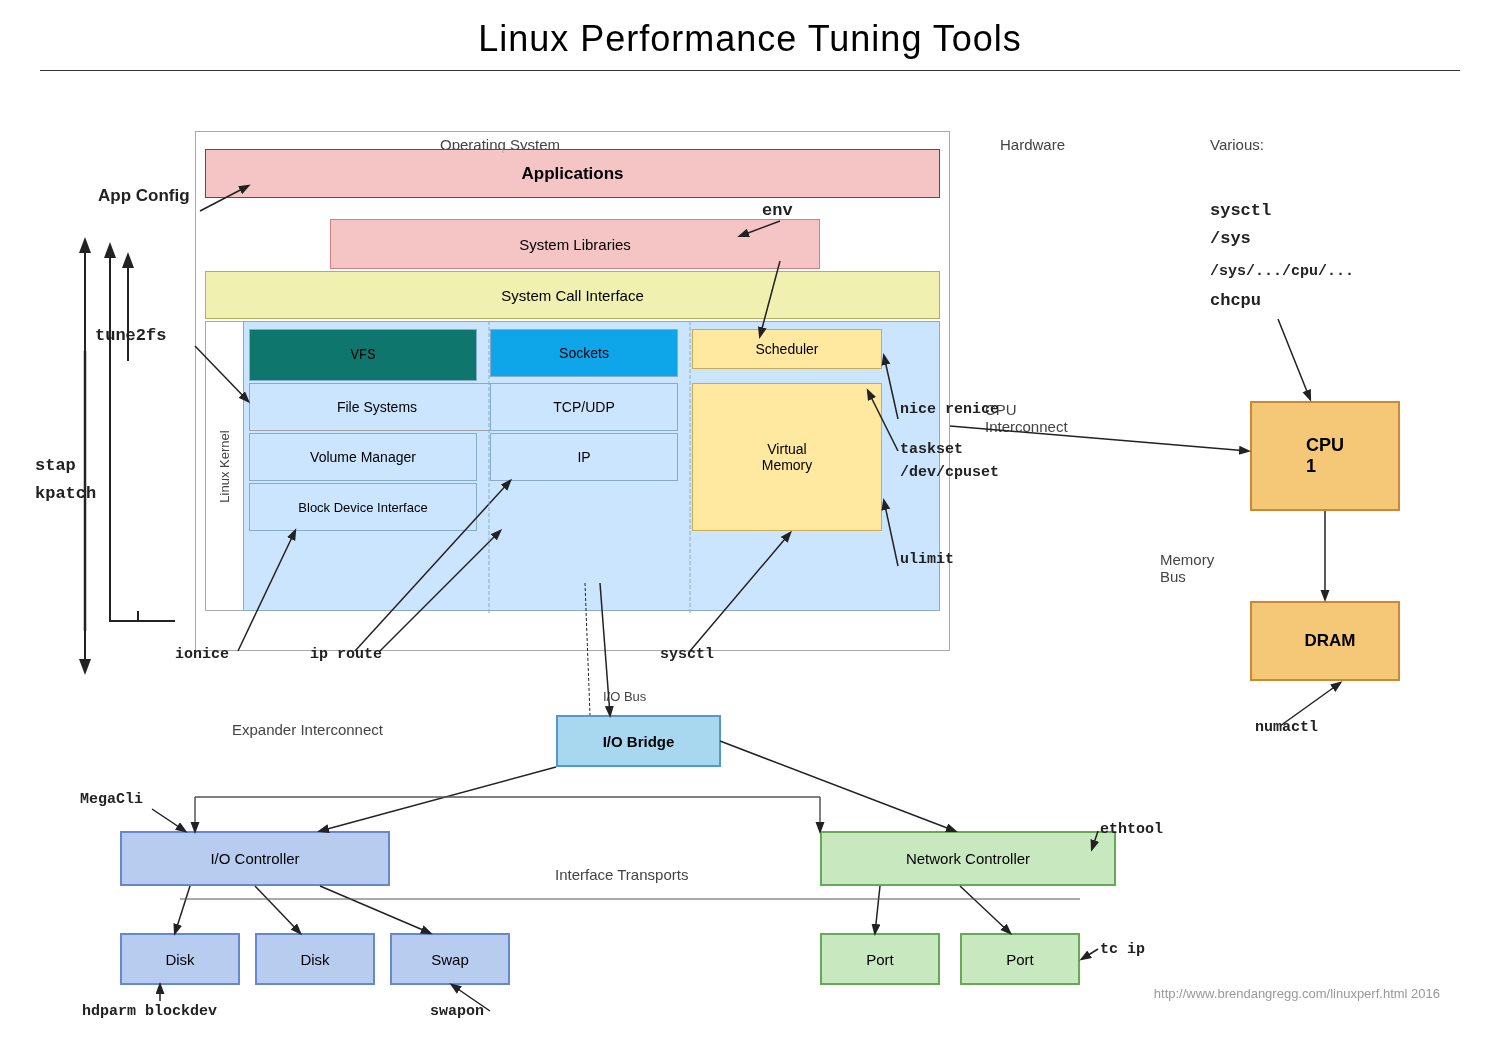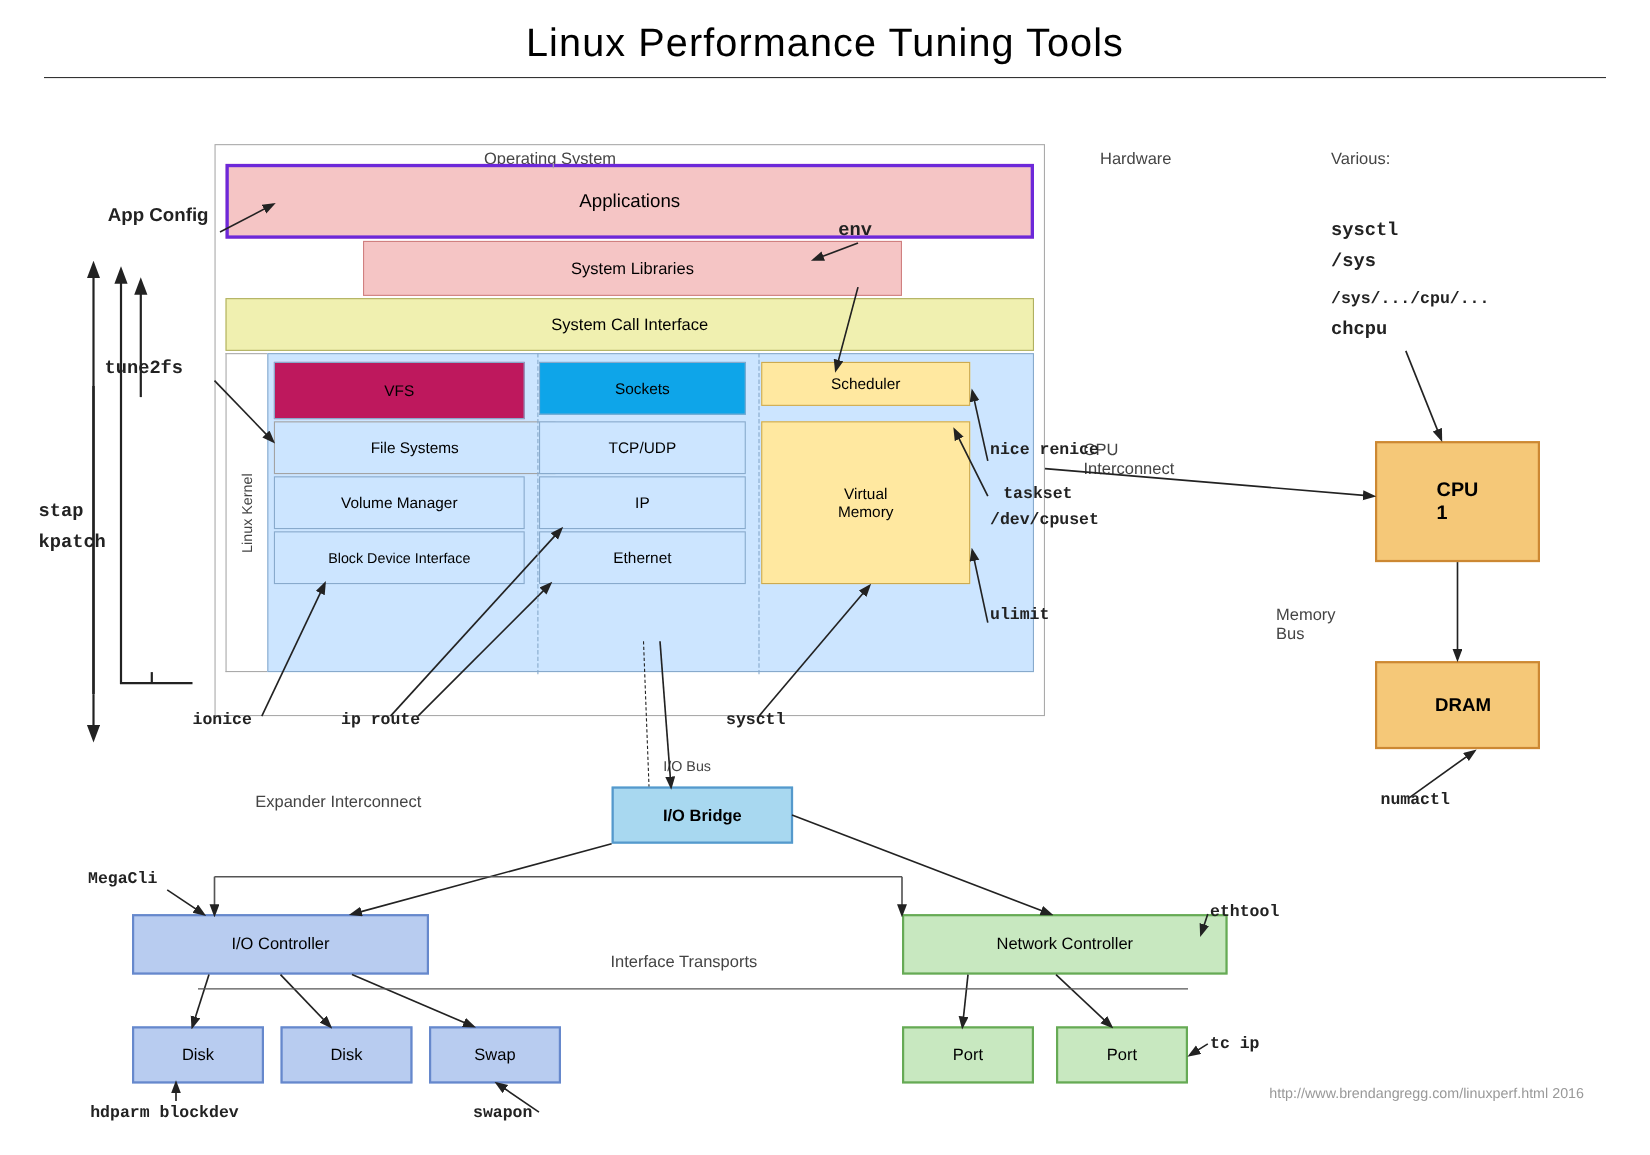--- a/index.html
+++ b/index.html
@@ -60,27 +60,28 @@
       border: 1.5px solid #aaa;
       background: transparent;
     }
 
     
     .app-layer {
       position: absolute;
       left: 205px;
       top: 78px;
       width: 735px;
-      height: 68px;
+      height: 49px;
       background: #f5c5c5;
-      border: 3px solid #6d28d9;
+      border: 1px solid #6d28d9;
       display: flex;
       align-items: center;
       justify-content: center;
       font-size: 17px;
+      font-weight: bold;
     }
     
     .syslib-layer {
       position: absolute;
       left: 330px;
       top: 148px;
       width: 490px;
       height: 50px;
       background: #f5c5c5;
       border: 1px solid #d08080;
@@ -135,26 +136,27 @@
       border: 1px solid #88aacc;
     }
 
     
     .vfs-box {
       position: absolute;
       left: 249px;
       top: 258px;
       width: 228px;
       height: 52px;
-      background: #be185d;
-      border: 1px solid #88aacc;
-      display: flex;
-      align-items: center;
-      justify-content: center;
-      font-size: 14px;
+      background: #0f766e;
+      border: 1px solid #88aacc;
+      display: flex;
+      align-items: center;
+      justify-content: center;
+      font-size: 14px;
+      font-family: Liberation Mono, monospace;
     }
     
     .fs-box {
       position: absolute;
       left: 249px;
       top: 312px;
       width: 256px;
       height: 48px;
       background: #cce5ff;
       border: 1px solid #a3a3a3;
@@ -489,21 +491,20 @@
   <div class="vm-box">Volume Manager</div>
 
   <div class="bdi-box">Block Device Interface</div>
 
   <div class="sockets-box">Sockets</div>
 
   <div class="tcpudp-box">TCP/UDP</div>
 
   <div class="ip-box">IP</div>
 
-  <div class="eth-box">Ethernet</div>
 
   <div class="sched-box">Scheduler</div>
 
   <div class="vmem-box" style="white-space:pre-line;">Virtual
 Memory</div>
 
 
   <div class="io-bridge-box">I/O Bridge</div>
 
   <div class="io-ctrl-box">I/O Controller</div>
@@ -536,21 +537,21 @@
   <div class="label label-mono" style="left:35px;top:385px;font-size:17px;">stap</div>
   <div class="label label-mono" style="left:35px;top:413px;font-size:17px;">kpatch</div>
   <div class="label label-mono" style="left:762px;top:130px;font-size:17px;">env</div>
   <div class="label label-mono" style="left:175px;top:575px;font-size:15px;">ionice</div>
   <div class="label label-mono" style="left:310px;top:575px;font-size:15px;">ip route</div>
   <div class="label label-mono" style="left:660px;top:575px;font-size:15px;">sysctl</div>
   <div class="label label-mono" style="left:80px;top:720px;font-size:15px;">MegaCli</div>
   <div class="label label-mono" style="left:82px;top:932px;font-size:15px;">hdparm blockdev</div>
   <div class="label label-mono" style="left:430px;top:932px;font-size:15px;">swapon</div>
   <div class="label label-mono" style="left:900px;top:330px;font-size:15px;">nice renice</div>
-  <div class="label label-mono" style="left:900px;top:370px;font-size:15px;margin-left:12px;">taskset</div>
+  <div class="label label-mono" style="left:900px;top:370px;font-size:15px;">taskset</div>
   <div class="label label-mono" style="left:900px;top:393px;font-size:15px;">/dev/cpuset</div>
   <div class="label label-mono" style="left:900px;top:480px;font-size:15px;">ulimit</div>
   <div class="label label-mono" style="left:1210px;top:130px;font-size:17px;">sysctl</div>
   <div class="label label-mono" style="left:1210px;top:158px;font-size:17px;">/sys</div>
   <div class="label label-mono" style="left:1210px;top:192px;font-size:15px;">/sys/.../cpu/...</div>
   <div class="label label-mono" style="left:1210px;top:220px;font-size:17px;">chcpu</div>
   <div class="label label-mono" style="left:1255px;top:648px;font-size:15px;">numactl</div>
   <div class="label label-mono" style="left:1100px;top:750px;font-size:15px;">ethtool</div>
   <div class="label label-mono" style="left:1100px;top:870px;font-size:15px;">tc ip</div>
 

